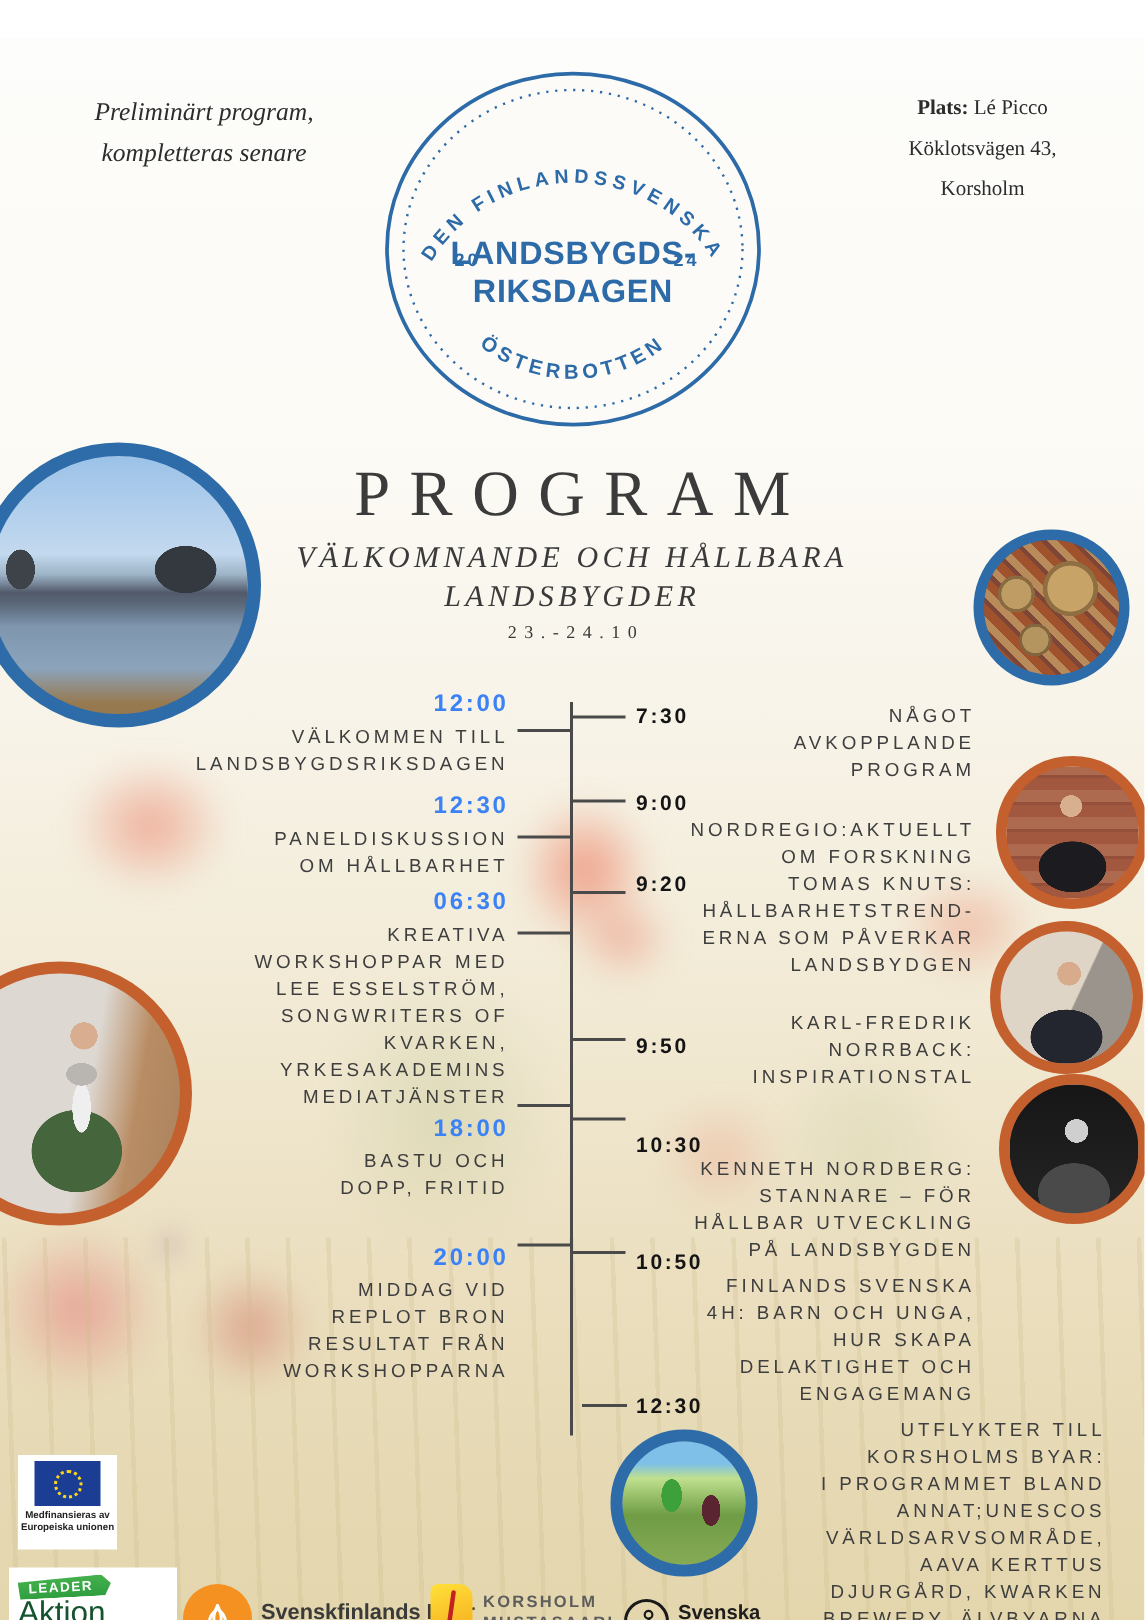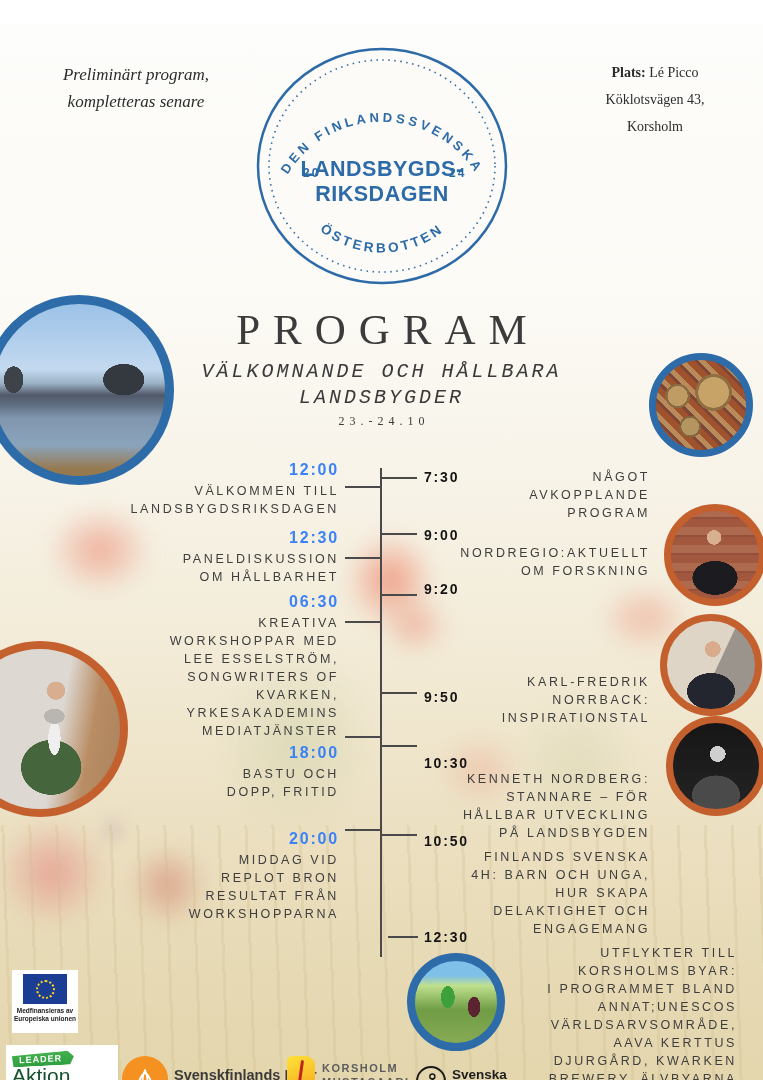--- a/index.html
+++ b/index.html
@@ -22,21 +22,21 @@
   #plats-block b{font-weight:bold;}
 
   
   #logo-svg{position:absolute;left:255px;top:20px;}
   #logo-svg text,#logo-svg textPath{font-family:"Liberation Sans",sans-serif;}
 
   
   .centered{position:absolute;left:0;width:763px;text-align:center;}
   #program-title{top:280px;font-family:"Liberation Serif",serif;font-size:43px;
       letter-spacing:13px;text-indent:13px;color:#3b3b3b;}
-  #program-subtitle{top:334px;font-family:Liberation Mono, monospace;font-style:italic;
+  #program-subtitle{top:334px;font-family:Liberation Serif, serif;font-style:italic;
       font-size:20px;letter-spacing:3px;line-height:26px;color:#3a3a3a;white-space:pre-line;}
   #program-date{top:389px;font-family:"Liberation Serif",serif;font-size:12px;
       letter-spacing:5px;text-indent:5px;color:#3a3a3a;}
 
   
   #tl-line{position:absolute;left:380px;top:443px;width:2px;height:489px;background:#4a4a4a;}
   .tick{position:absolute;height:2px;width:35px;background:#4a4a4a;}
   .tick-l{left:345px;}
   .tick-r{left:382px;}
 
@@ -228,20 +228,24 @@
   </div>
 
   <div class="r-time" style="top:444px;">7:30</div>
   <div class="r-text" style="top:443px;">NÅGOT
 AVKOPPLANDE
 PROGRAM</div>
   <div class="r-time" style="top:502px;">9:00</div>
   <div class="r-text" style="top:519px;">NORDREGIO:AKTUELLT
 OM FORSKNING</div>
   <div class="r-time" style="top:556px;">9:20</div>
+  <div class="r-text" style="top:555px;">TOMAS KNUTS:
+HÅLLBARHETSTREND-
+ERNA SOM PÅVERKAR
+LANDSBYDGEN</div>
   <div class="r-time" style="top:664px;">9:50</div>
   <div class="r-text" style="top:648px;">KARL-FREDRIK
 NORRBACK:
 INSPIRATIONSTAL</div>
   <div class="r-time" style="top:730px;">10:30</div>
   <div class="r-text" style="top:745px;">KENNETH NORDBERG:
 STANNARE – FÖR
 HÅLLBAR UTVECKLING
 PÅ LANDSBYGDEN</div>
   <div class="r-time" style="top:808px;">10:50</div>

